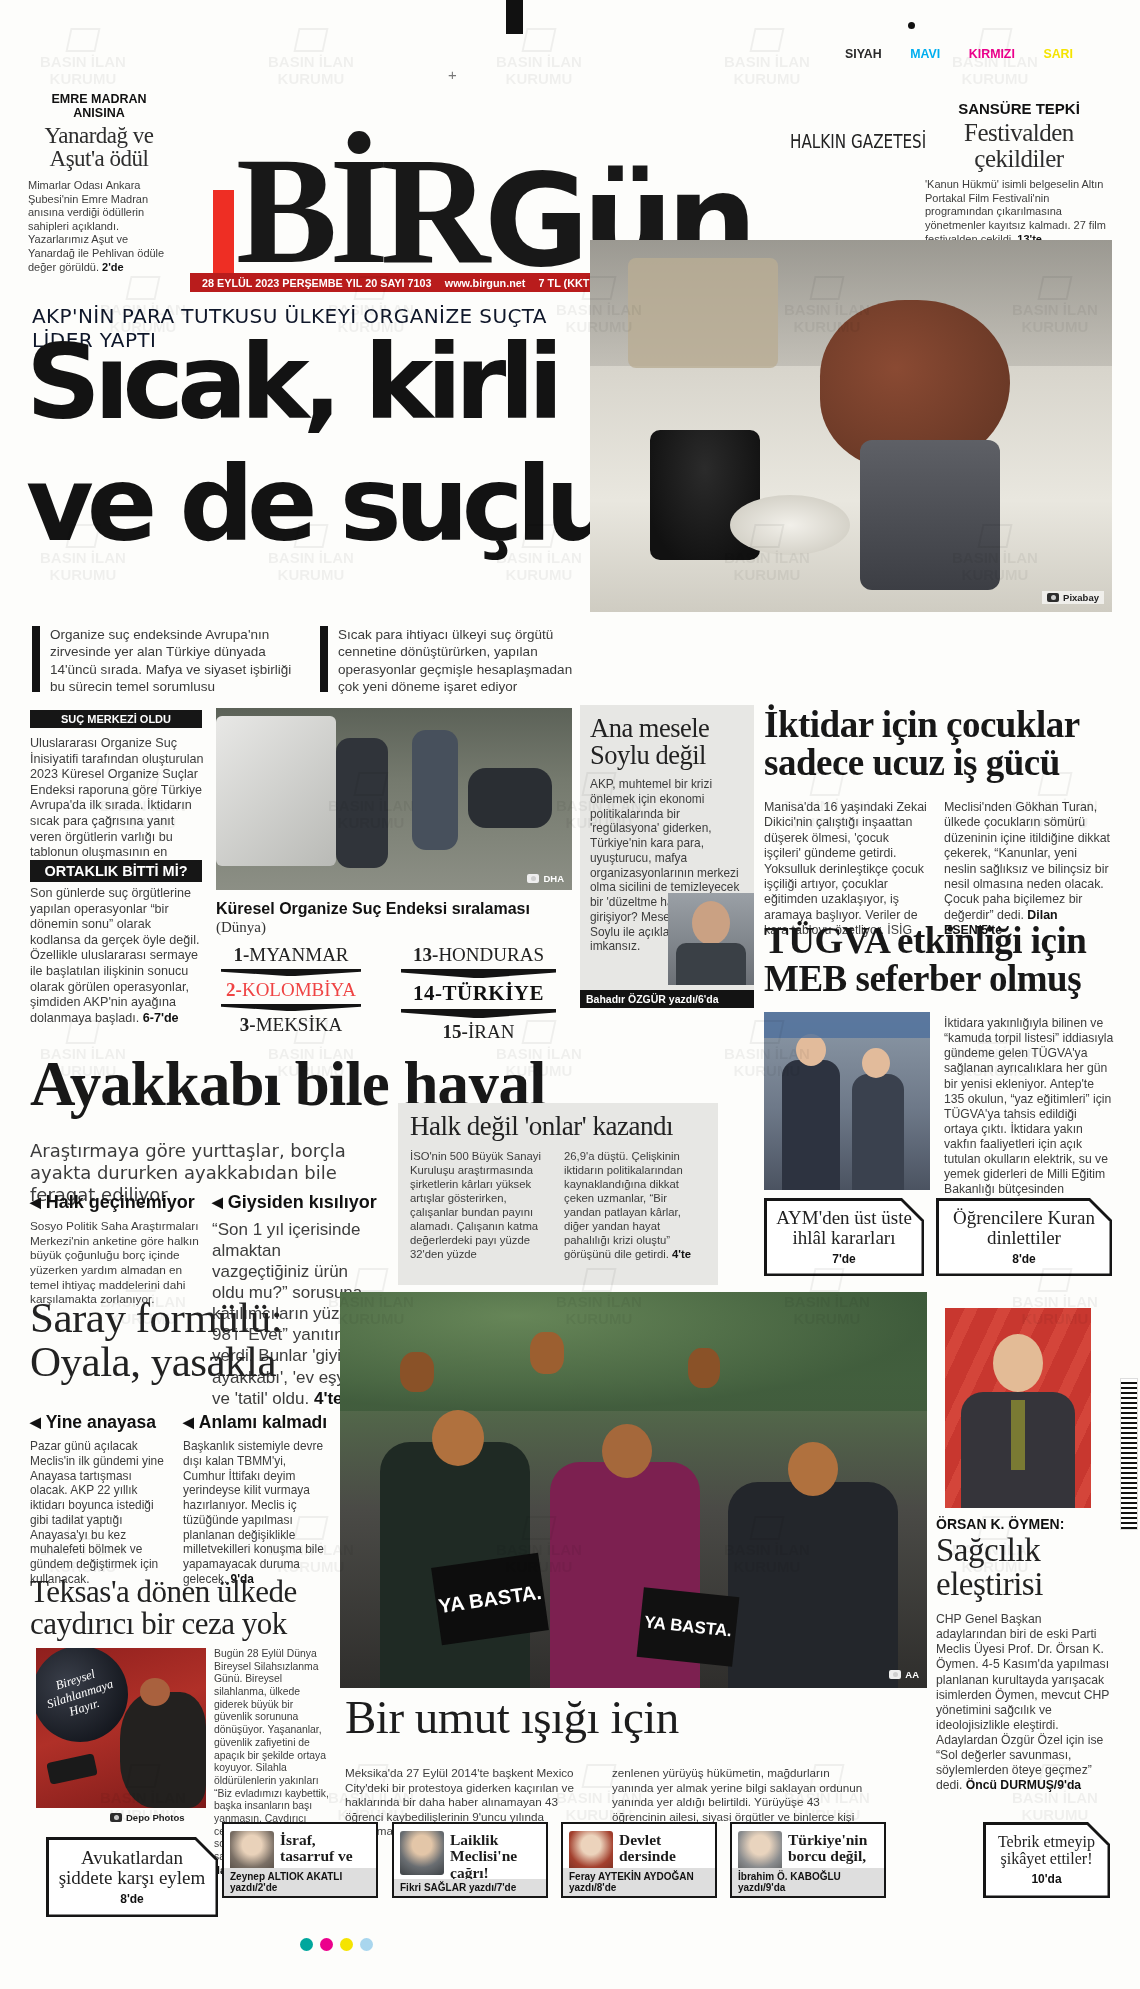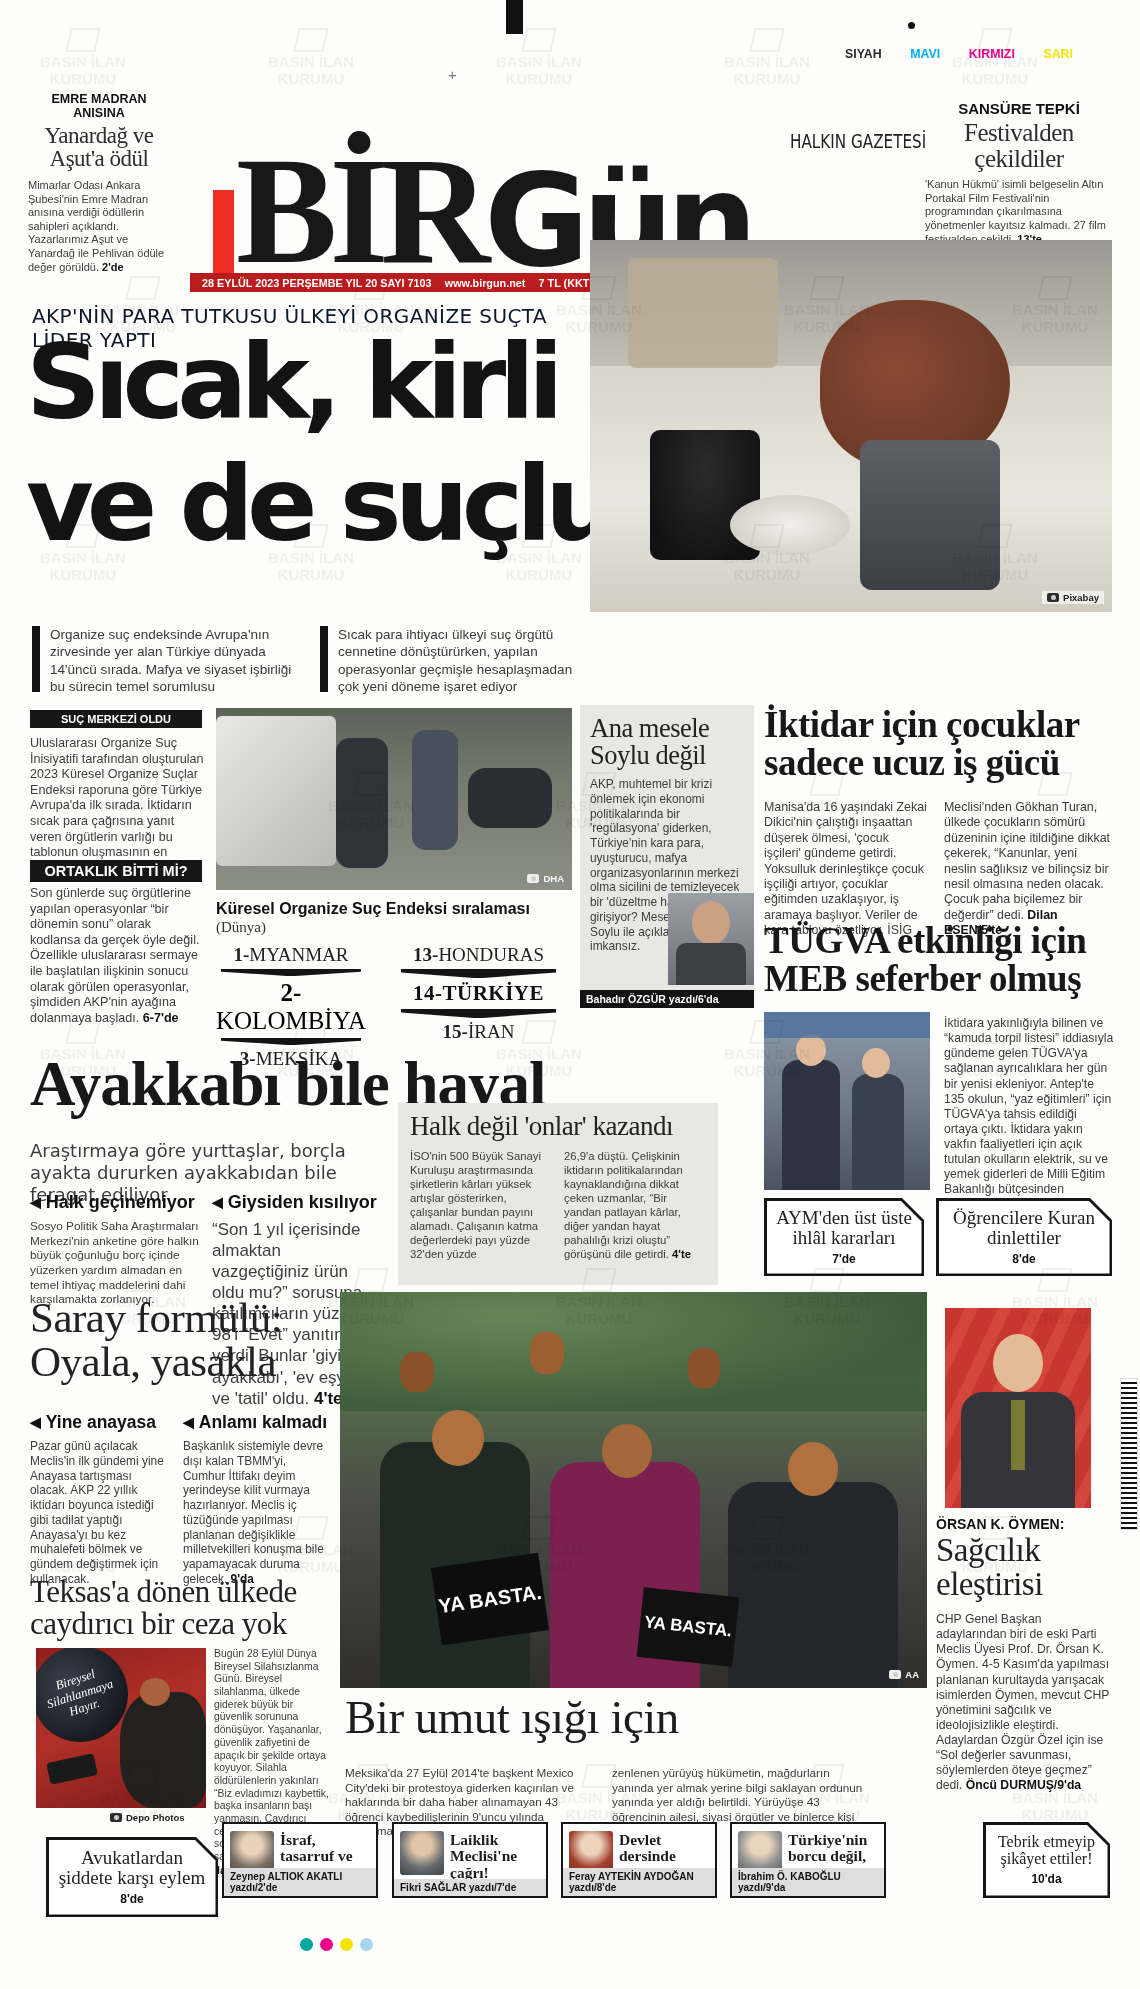--- a/index.html
+++ b/index.html
@@ -122,21 +122,21 @@
 
   <div class="abs" style="left:216px;top:900px;width:360px;">
     <div style="font-size:16px;color:#111;">
       <span class="kick" style="font-size:16px;">Küresel Organize Suç Endeksi sıralaması</span>
       <span class="serif" style="font-size:15px;color:#333;">(Dünya)</span>
     </div>
     <div style="display:flex;gap:30px;margin-top:8px;">
       <div style="width:150px;text-align:center;">
         <div class="serif" style="font-size:19px;color:#222;"><b>1-</b><span>MYANMAR</span></div>
         <div class="ribbon" style="width:140px;"></div>
-        <div class="serif" style="font-size:25px;color:#000000;"><b>2-</b><span>KOLOMBİYA</span></div>
+        <div class="serif" style="font-size:19px;color:#ef4444;"><b>2-</b><span>KOLOMBİYA</span></div>
         <div class="ribbon" style="width:140px;"></div>
         <div class="serif" style="font-size:19px;color:#222;"><b>3-</b><span>MEKSİKA</span></div>
       </div>
       <div style="width:165px;text-align:center;">
         <div class="serif" style="font-size:19px;color:#222;"><b>13-</b><span>HONDURAS</span></div>
         <div class="ribbon" style="width:155px;height:9px;"></div>
         <div class="serif" style="font-size:21px;color:#111;font-weight:bold;letter-spacing:.5px;"><b>14-</b><span>TÜRKİYE</span></div>
         <div class="ribbon" style="width:155px;height:9px;"></div>
         <div class="serif" style="font-size:19px;color:#222;"><b>15-</b><span>İRAN</span></div>
       </div>

